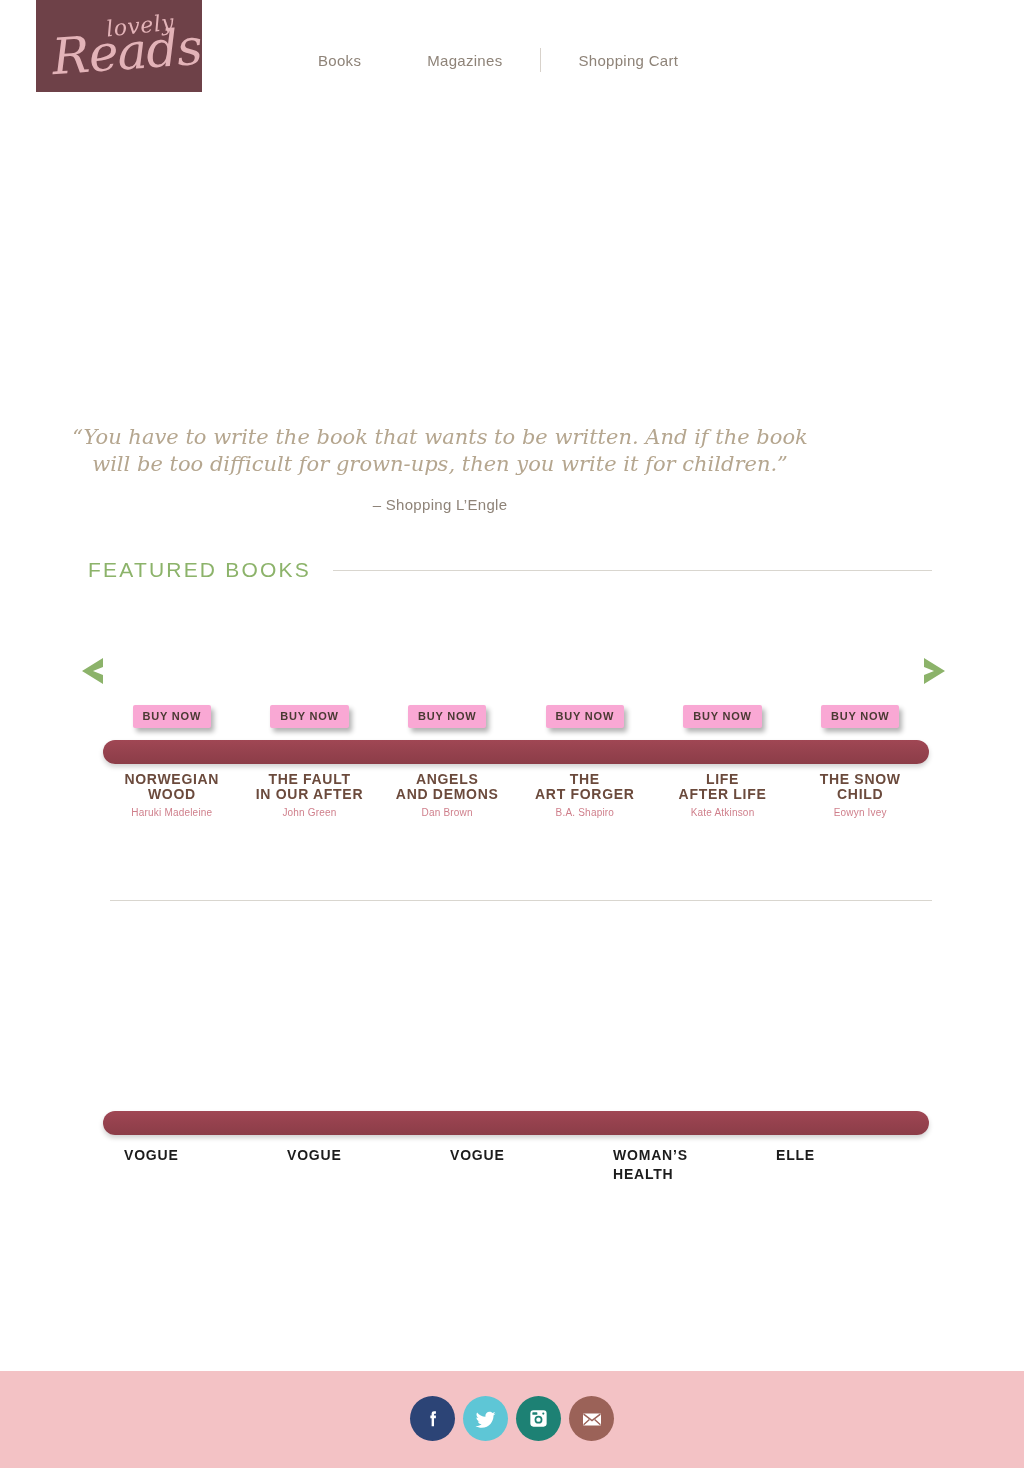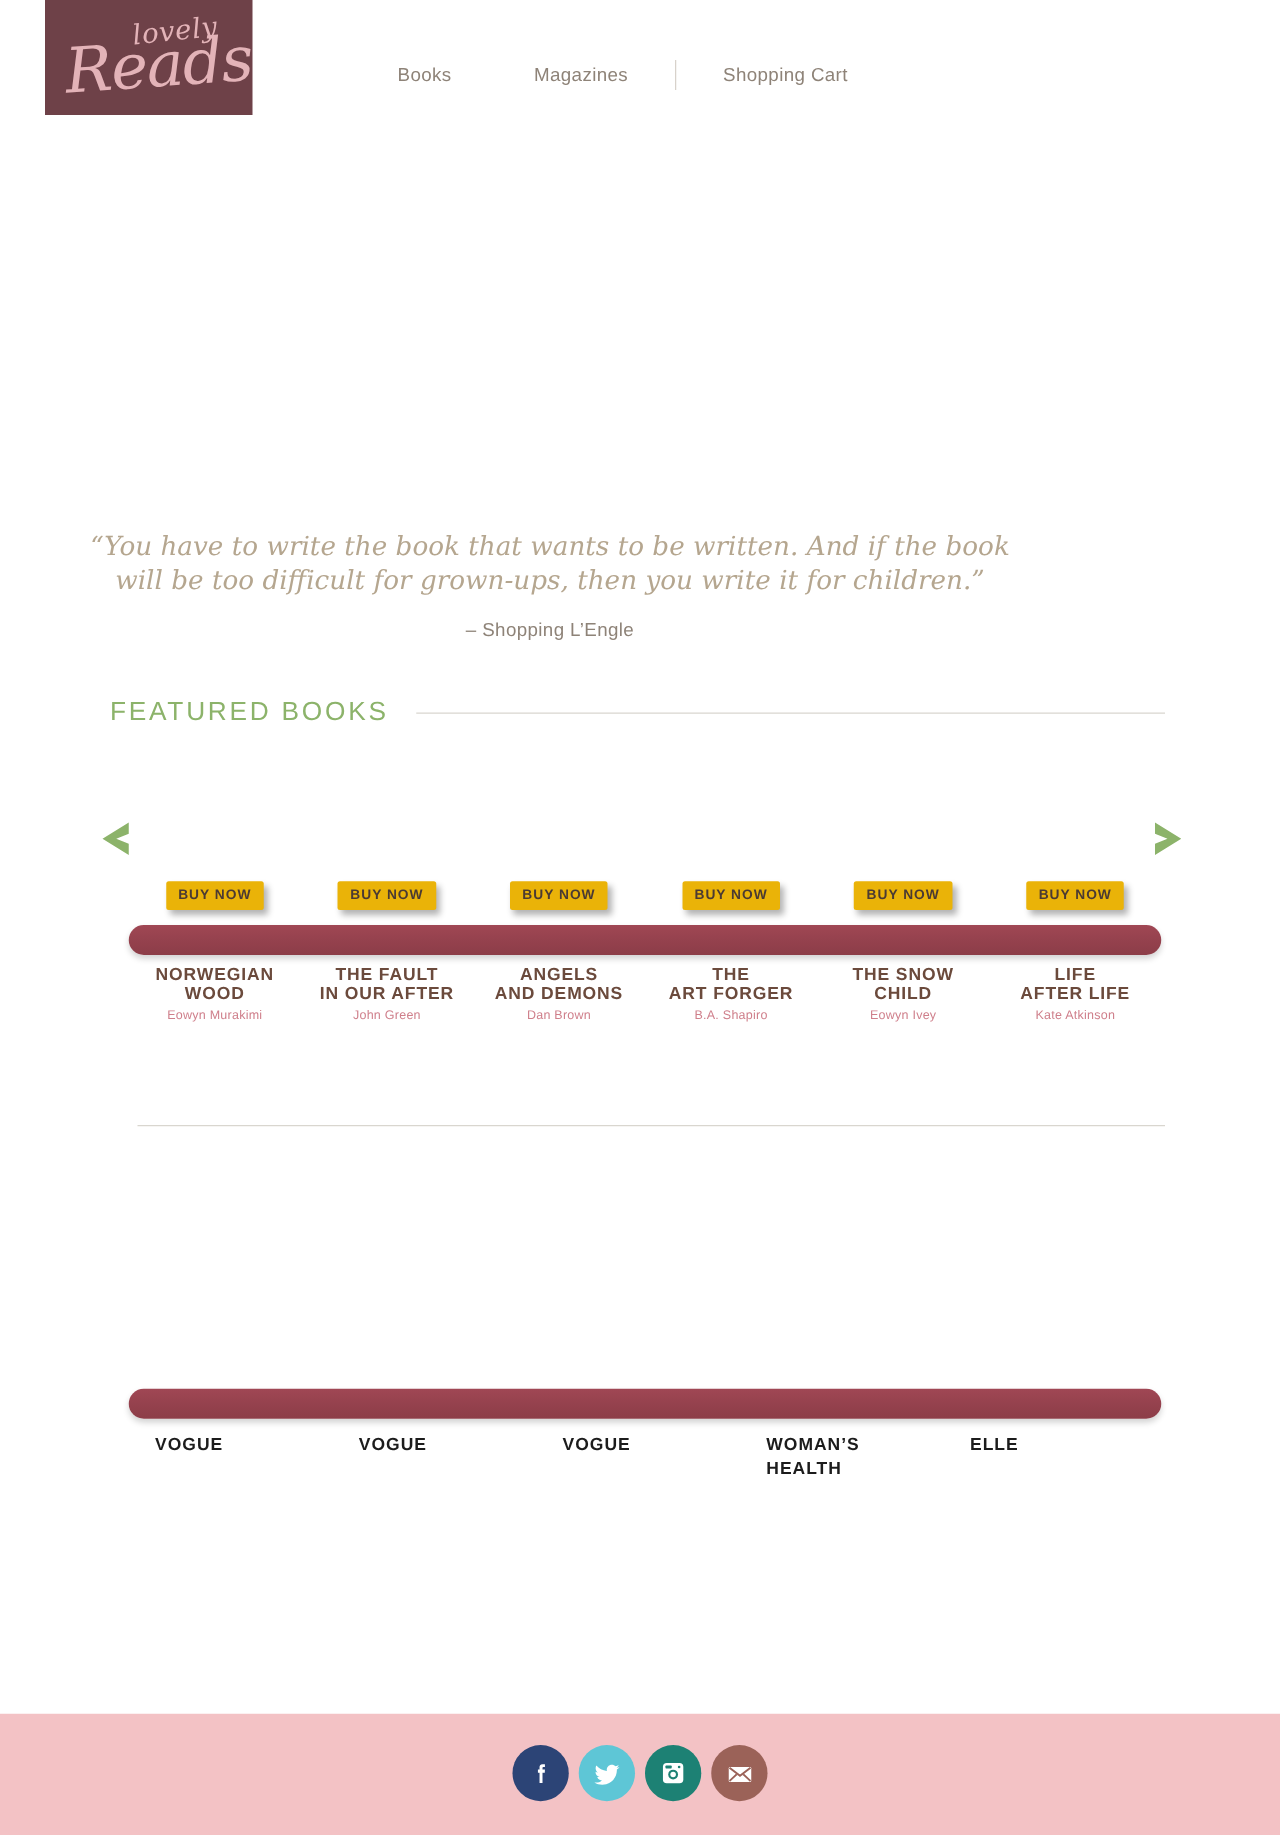--- a/index.html
+++ b/index.html
@@ -214,21 +214,21 @@
     width: 826px;
     display: flex;
   }
   .book-cell {
     flex: 1 1 0;
     display: flex;
     flex-direction: column;
     align-items: center;
   }
   .buy-now {
-    background: #eab308;
+    background: #f9a8d4;
     color: #4a3a33;
     font-size: 11px;
     font-weight: bold;
     letter-spacing: 0.8px;
     padding: 5px 10px 6px 10px;
     border-radius: 2px;
     box-shadow: 3px 4px 5px rgba(0,0,0,0.30);
     cursor: pointer;
     white-space: nowrap;
     border: none;
@@ -393,46 +393,46 @@
       <button class="buy-now">BUY NOW</button>
     </div>
 </div>
 
 <div class="shelf shelf-books"></div>
 
 <div class="book-meta-row">
   <div class="book-meta">
     <div class="book-title">NORWEGIAN
 WOOD</div>
-    <div class="book-author">Eowyn Murakimi</div>
+    <div class="book-author">Haruki Madeleine</div>
   </div>
   <div class="book-meta">
     <div class="book-title">THE FAULT
 IN OUR AFTER</div>
     <div class="book-author">John Green</div>
   </div>
   <div class="book-meta">
     <div class="book-title">ANGELS
 AND DEMONS</div>
     <div class="book-author">Dan Brown</div>
   </div>
   <div class="book-meta">
     <div class="book-title">THE
 ART FORGER</div>
     <div class="book-author">B.A. Shapiro</div>
   </div>
   <div class="book-meta">
+    <div class="book-title">LIFE
+AFTER LIFE</div>
+    <div class="book-author">Kate Atkinson</div>
+  </div>
+  <div class="book-meta">
     <div class="book-title">THE SNOW
 CHILD</div>
     <div class="book-author">Eowyn Ivey</div>
-  </div>
-  <div class="book-meta">
-    <div class="book-title">LIFE
-AFTER LIFE</div>
-    <div class="book-author">Kate Atkinson</div>
   </div>
 </div>
 
 <div class="section-head" style="top:900px;">
   <span class="section-rule"></span>
 </div>
 
 <div class="shelf shelf-mags"></div>
 
 <div class="mag-meta-row">

